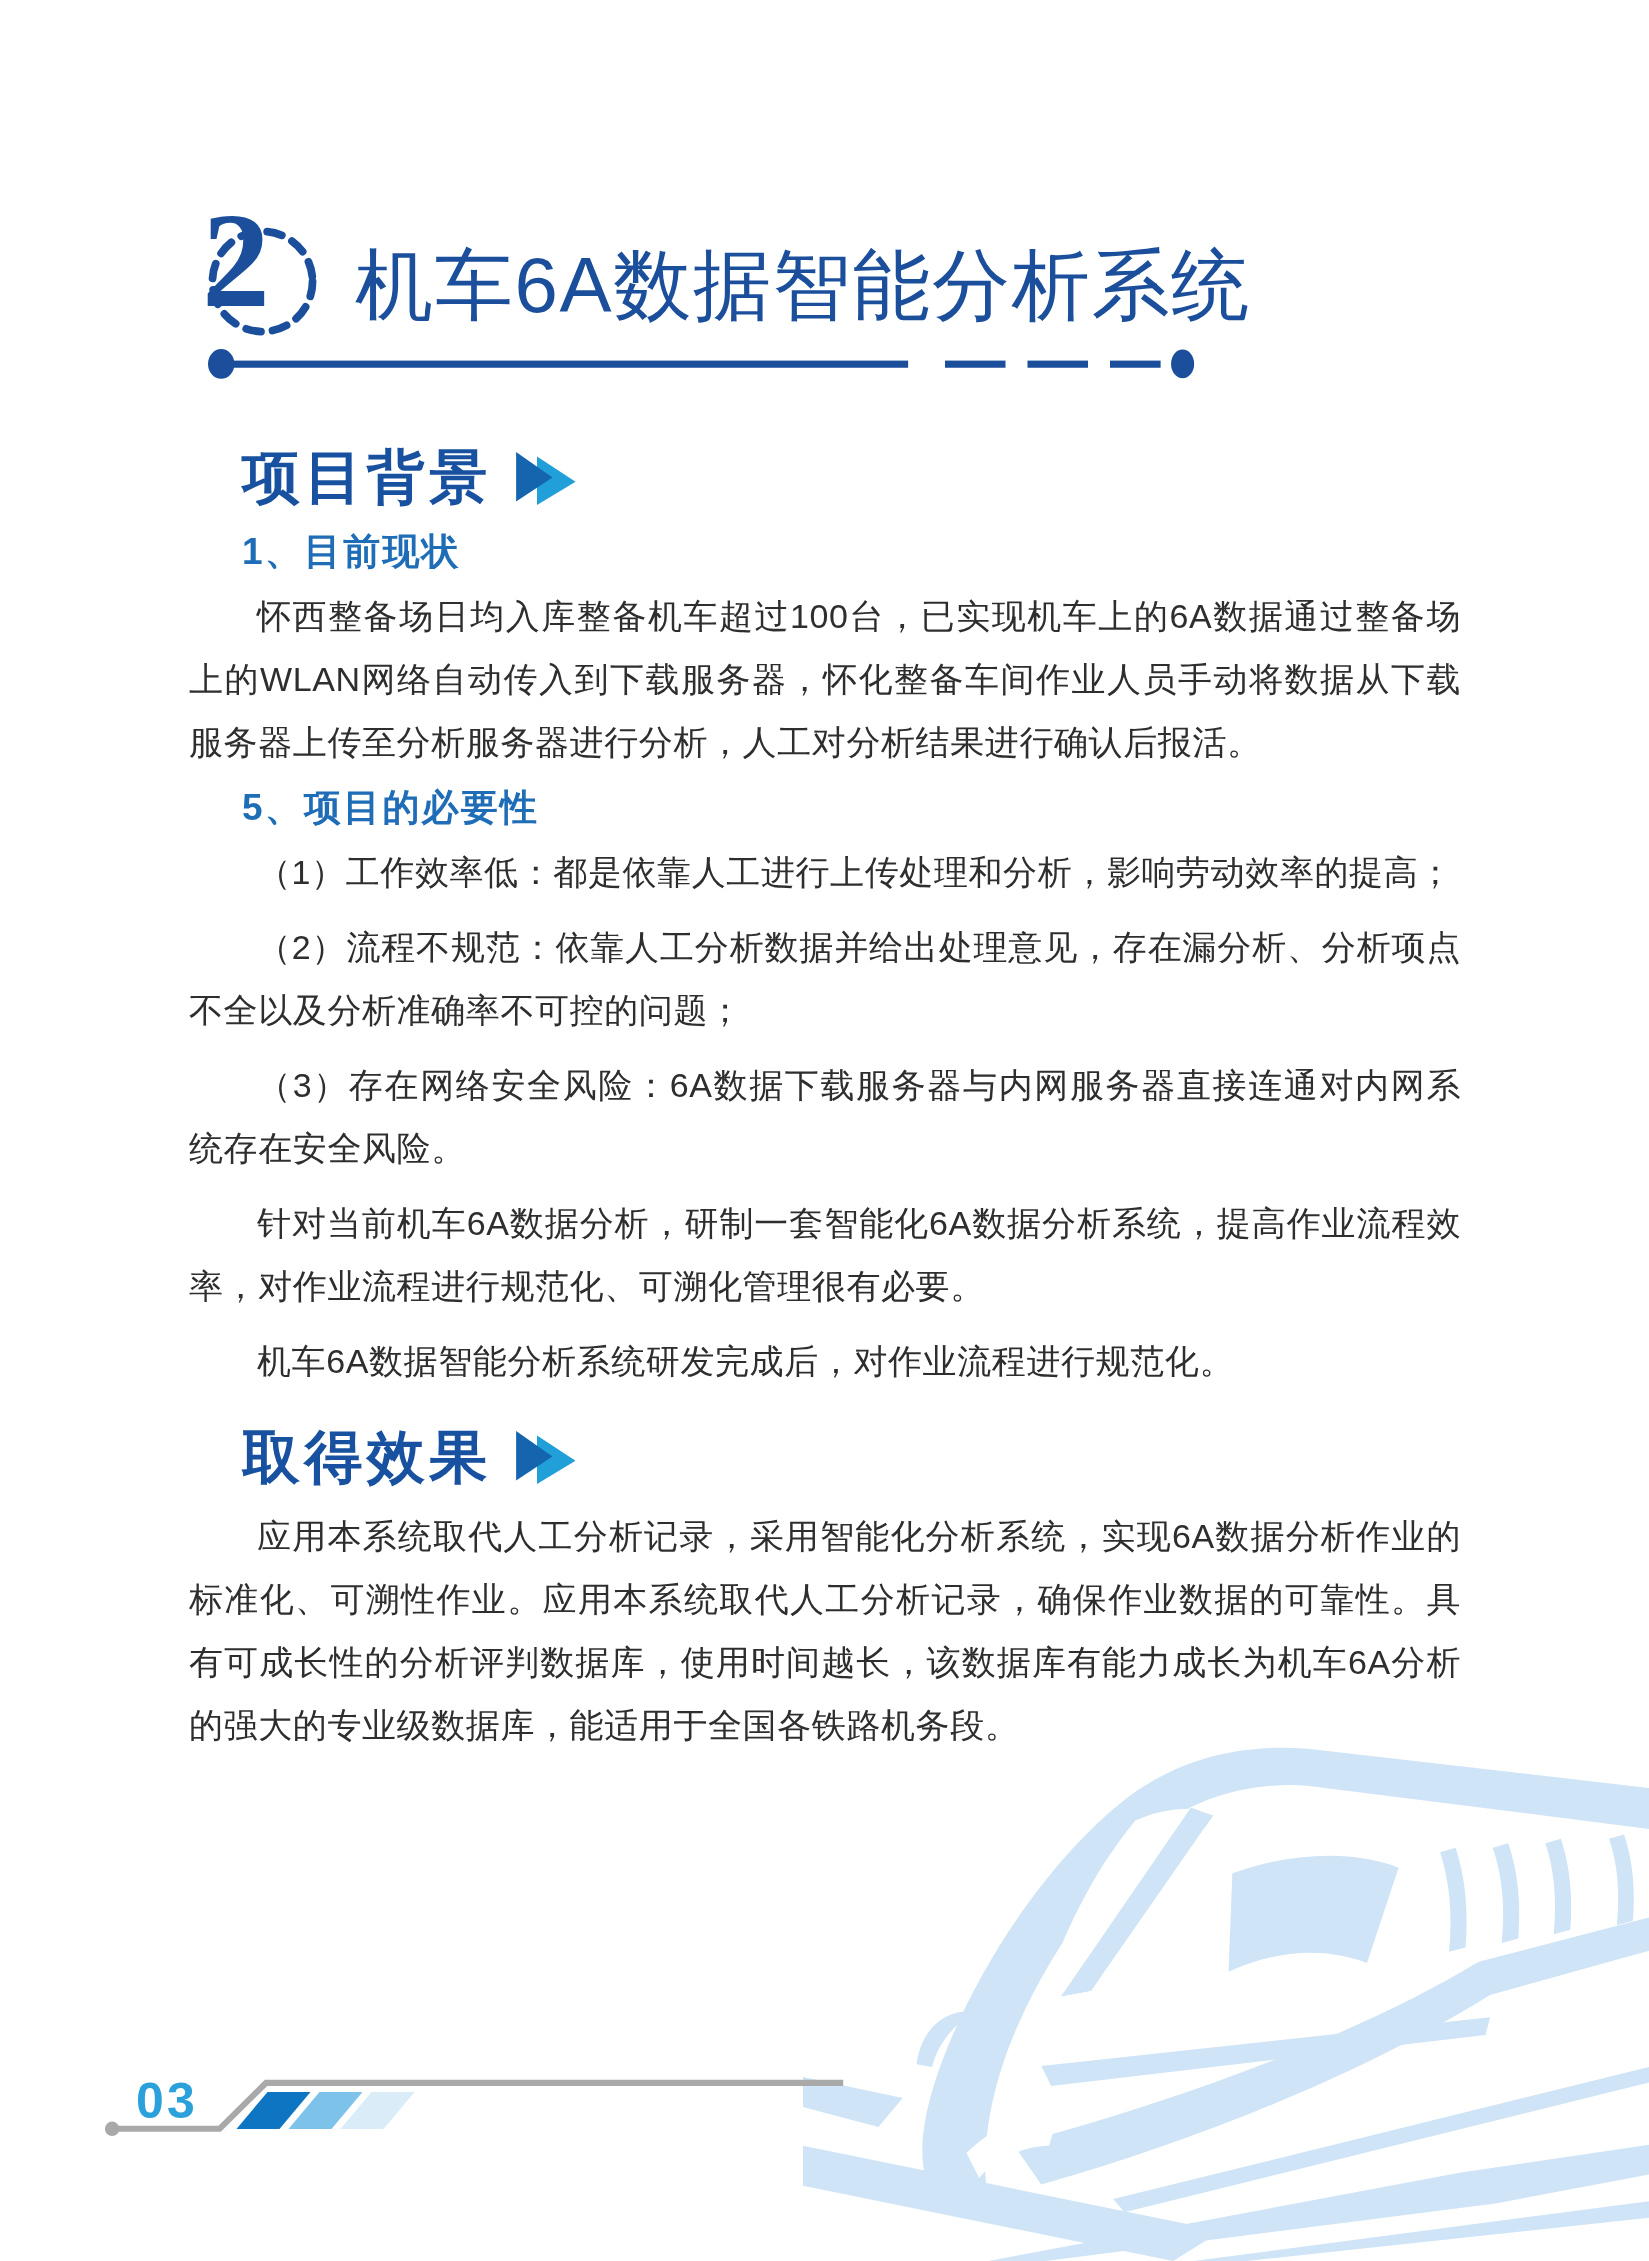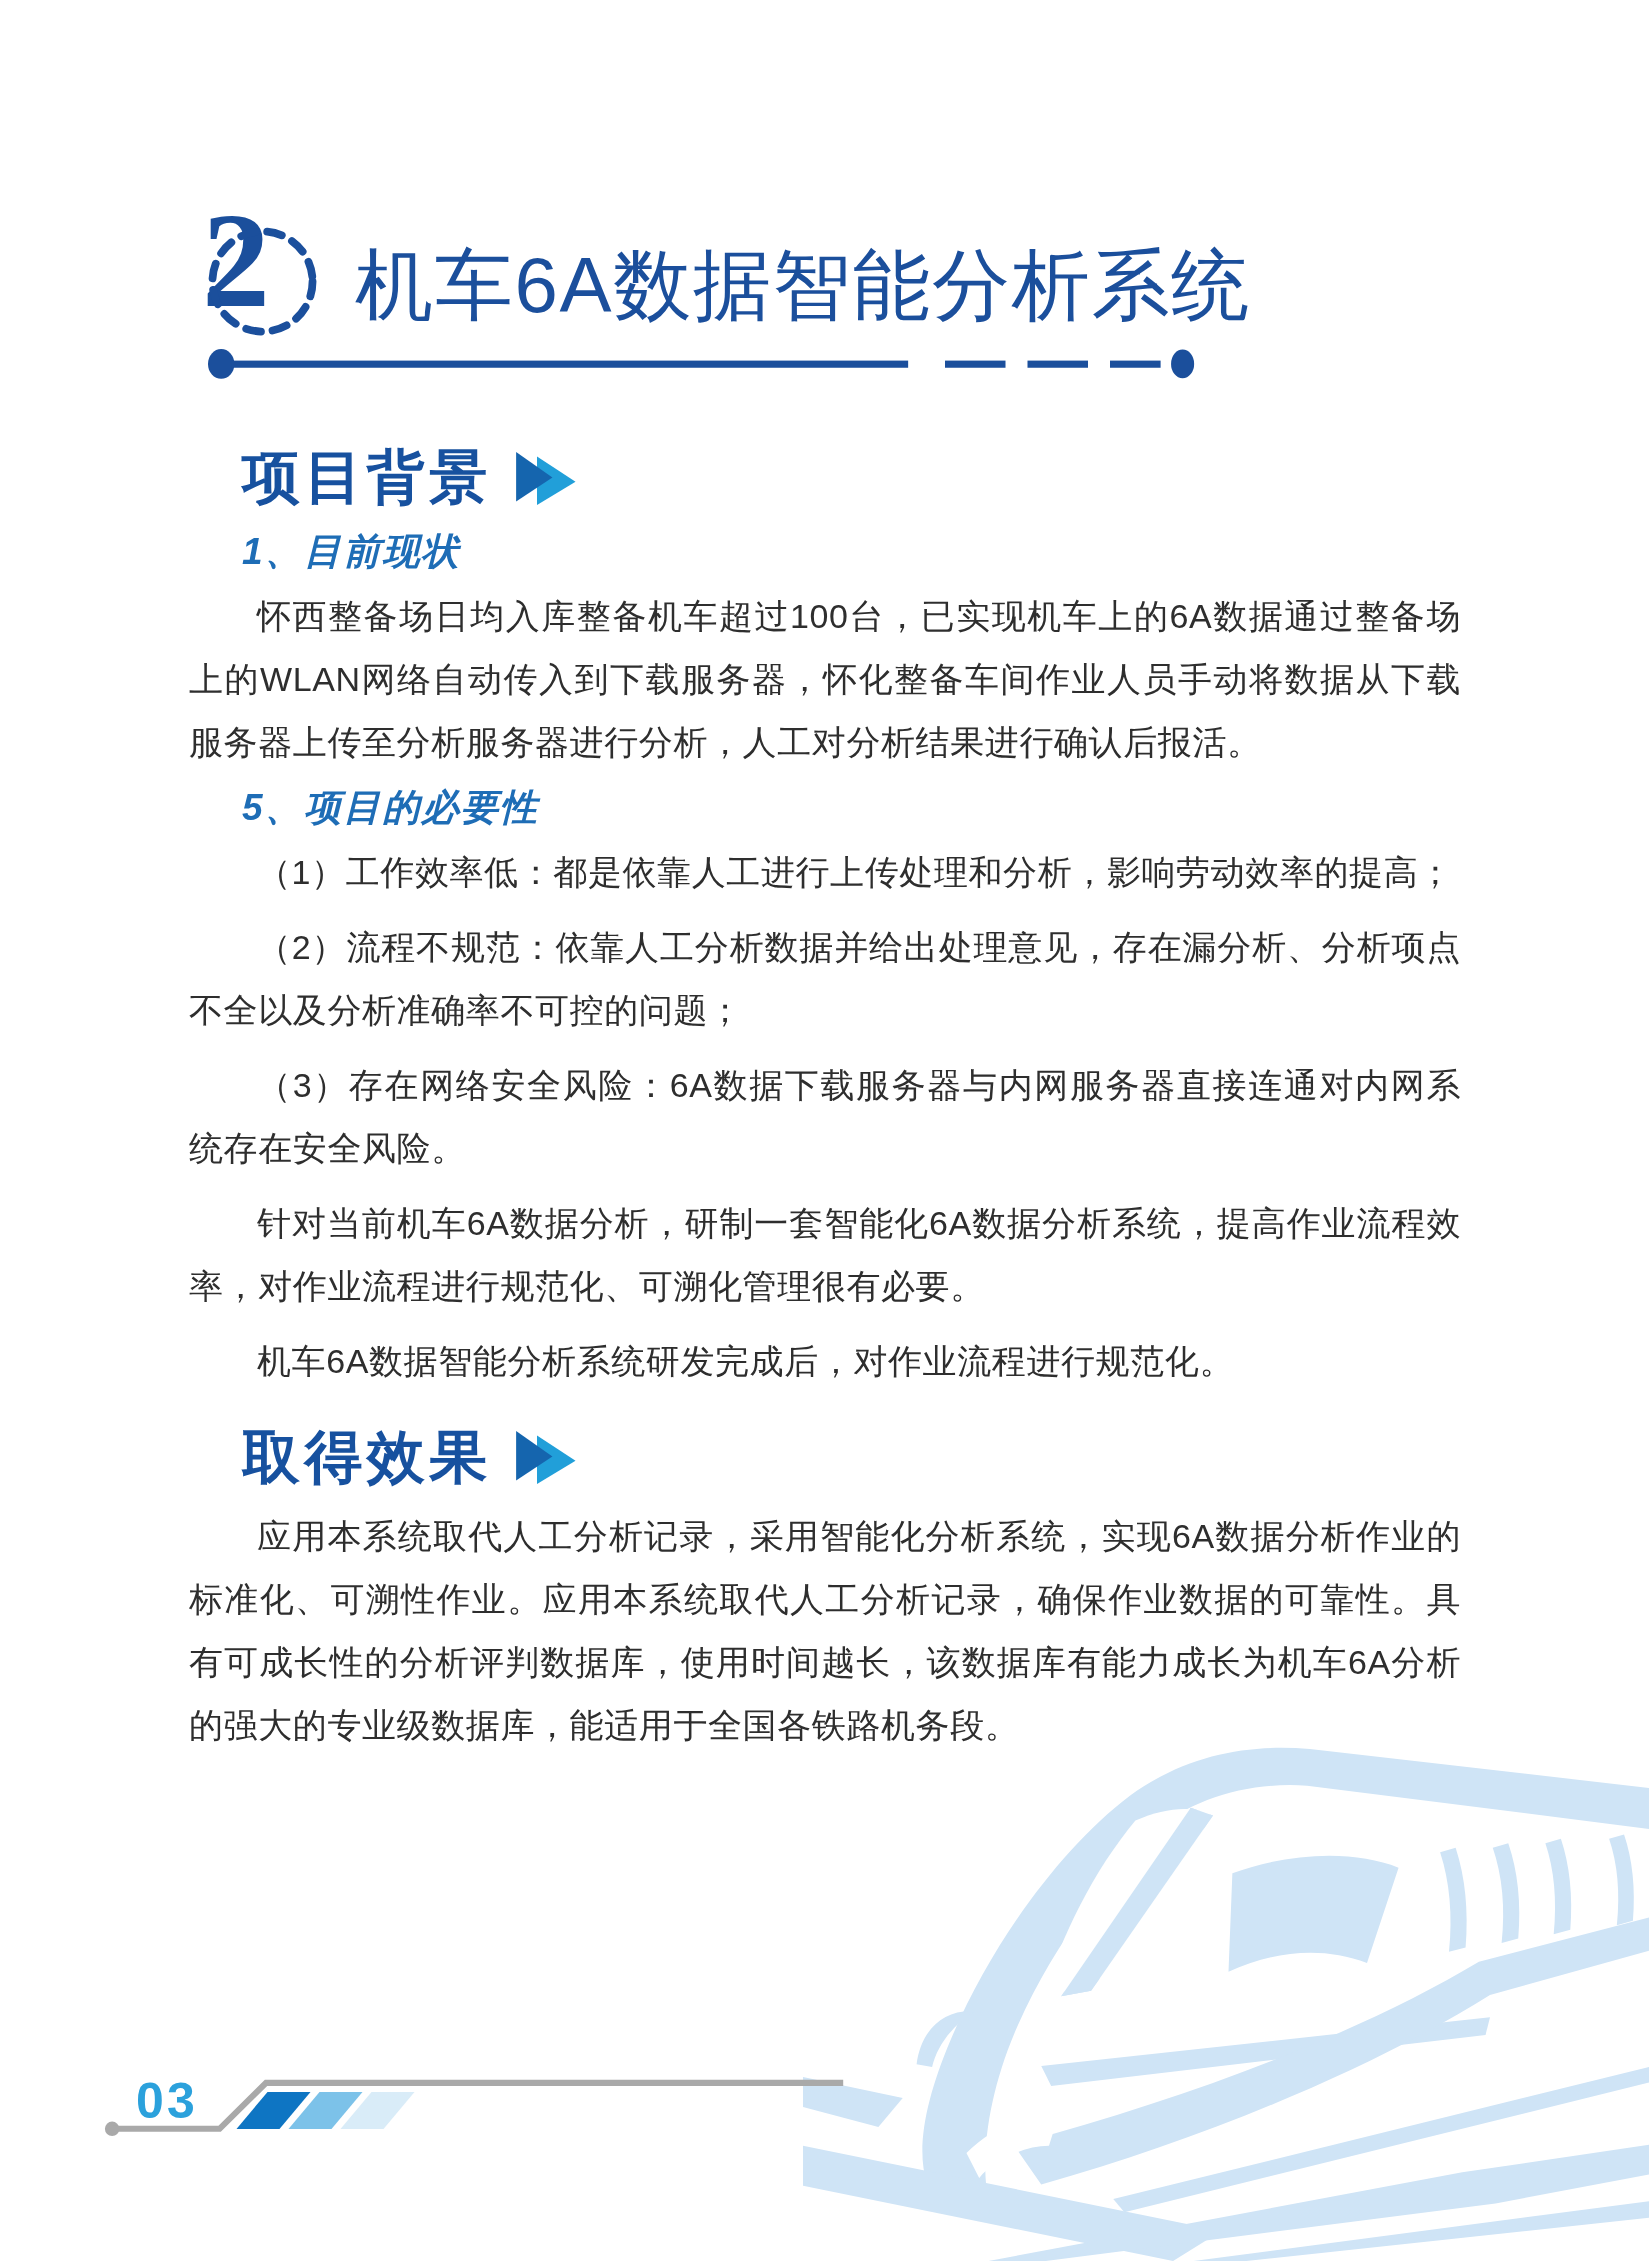--- a/index.html
+++ b/index.html
@@ -24,21 +24,21 @@
   
   .col{position:absolute;left:177px;top:443px;width:1296px;}
   .h2{
     display:flex;align-items:center;gap:24.4px;
     padding-left:65px;height:70px;margin:0;
     font-size:58px;font-weight:bold;letter-spacing:4.4px;color:#17519f;
   }
   .h2 .arrow-ico{flex:0 0 auto;}
   .sub{
     margin:0;padding-left:65px;font-size:37px;line-height:43px;
-    font-weight:bold;color:#1e6db6;letter-spacing:2.2px;font-style:italic;
+    font-weight:bold;color:#1e6db6;letter-spacing:2.2px;
   }
   .sub1{margin-top:16.6px;}
   .sub2{margin-top:5.5px;}
   .col p.body{
     margin:12px;font-size:34px;line-height:63px;color:#2e2e2e;
     text-align:justify;text-indent:2em;letter-spacing:0.6px;
   }
   .p-first{margin-top:14.4px;}
   .h2-results{margin-top:30px;}
   .p-results{margin-top:8.9px;}

